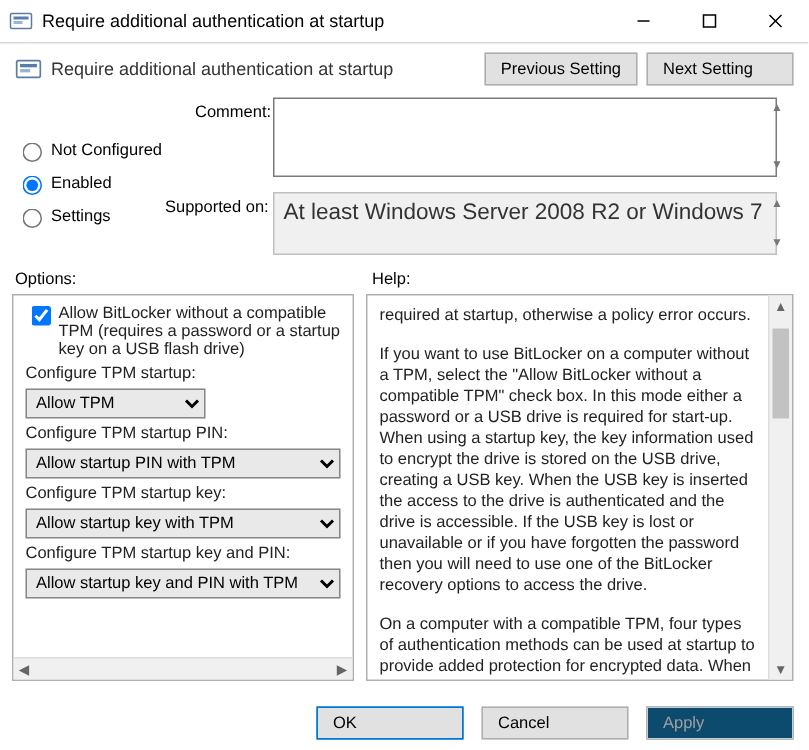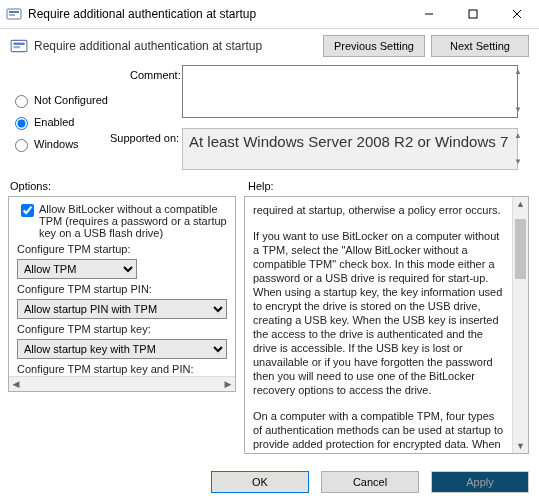--- a/index.html
+++ b/index.html
@@ -42,21 +42,20 @@
   }
   .header-row .heading { flex: 1; font-size: 12px; color: #333; }
   .btn {
     border: 1px solid #adadad;
     background: #e1e1e1;
     padding: 4px 10px;
     font-size: 11px;
     margin-left: 6px;
     cursor: default;
     min-width: 76px;
-    text-align: center;
   }
   .btn.focus { border: 1px solid #0078d7; outline: 1px solid #0078d7; outline-offset: -1px; }
   .btn.disabled { color: #a0a0a0; border-color: #ccc; background: #0c4a6e; }
 
   .radios {
     position: absolute;
     left: 10px;
     top: 66px;
     width: 110px;
     margin-top: 20px;
@@ -114,21 +113,21 @@
     font-size: 15px;
     color: #333;
   }
 
   .options-label { position: absolute; left: 10px; top: 180px; text-align: center; }
   .help-label { position: absolute; left: 248px; top: 180px; }
 
   .options-panel {
     position: absolute;
     left: 8px; top: 196px;
-    width: 228px; height: 196px;
+    width: 228px; height: 258px;
     border: 1px solid #b0b0b0;
     background: #fff;
     box-sizing: border-box;
     overflow: hidden;
     padding-left: 44px;
   }
   .options-inner {
     position: absolute;
     left: 0; top: 0; right: 0;
     height: 244px;
@@ -251,21 +250,21 @@
   <label>
     <input type="radio" name="st" style="">
     <span>Not Configured</span>
   </label>
   <label>
     <input type="radio" name="st" checked="" style="">
     <span>Enabled</span>
   </label>
   <label>
     <input type="radio" name="st" style="">
-    <span>Windows</span>
+    <span>Settings</span>
   </label>
 </div>
 
 <span class="comment-label">Comment:</span>
 <textarea class="comment-box" style=""></textarea>
 <div class="spin up1">▲</div>
 <div class="spin dn1">▼</div>
 
 <span class="supported-label">Supported on:</span>
 <div class="supported-box">At least Windows Server 2008 R2 or Windows 7</div>

